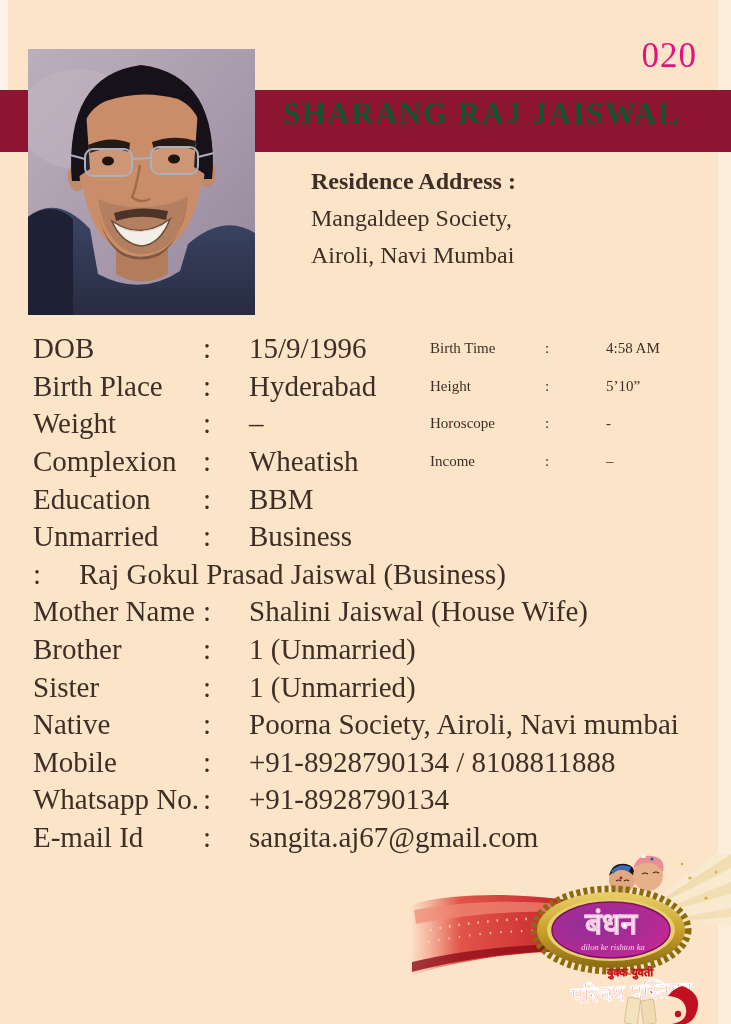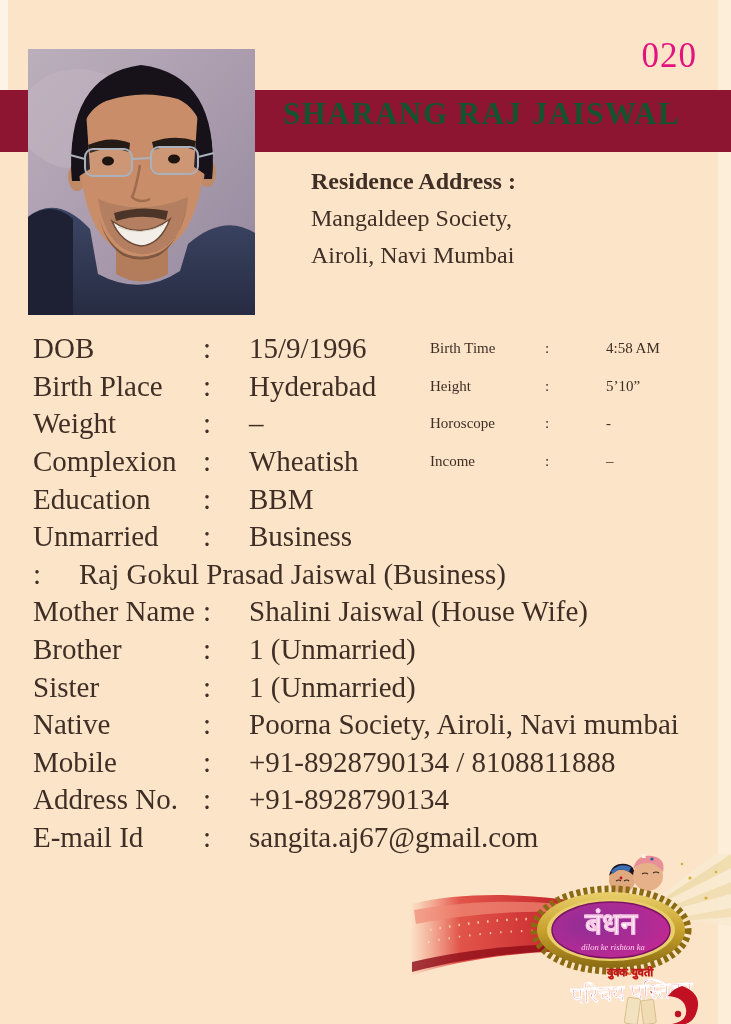--- a/index.html
+++ b/index.html
@@ -162,21 +162,21 @@
         <span class="lbl">Native</span>
         <span class="col">:</span>
         <span class="val">Poorna Society, Airoli, Navi mumbai</span>
       </div>
     <div class="row">
         <span class="lbl">Mobile</span>
         <span class="col">:</span>
         <span class="val">+91-8928790134 / 8108811888</span>
       </div>
     <div class="row">
-        <span class="lbl">Address No.</span>
+        <span class="lbl">Whatsapp No.</span>
         <span class="col">:</span>
         <span class="val">+91-8928790134</span>
       </div>
     <div class="row">
         <span class="lbl">E-mail Id</span>
         <span class="col">:</span>
         <span class="val">sangita.aj67@gmail.com</span>
       </div>
   </div>
 

